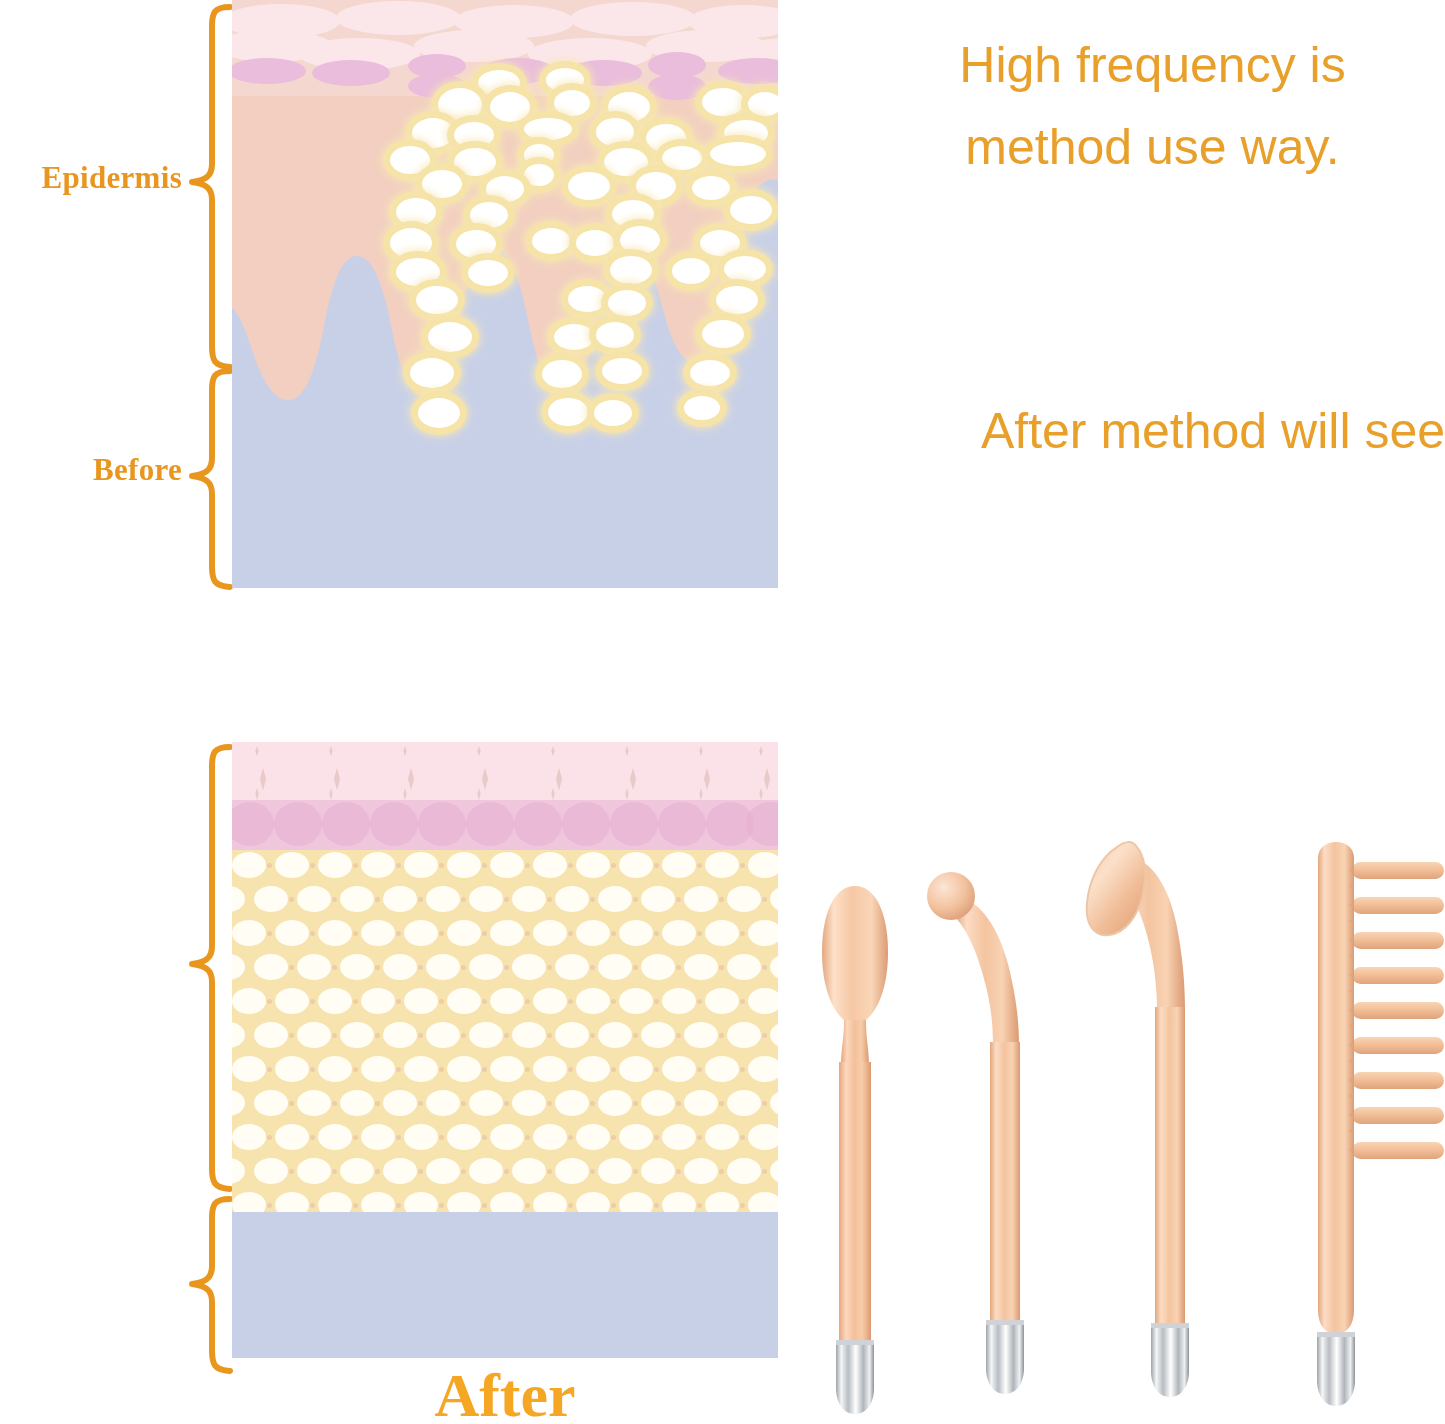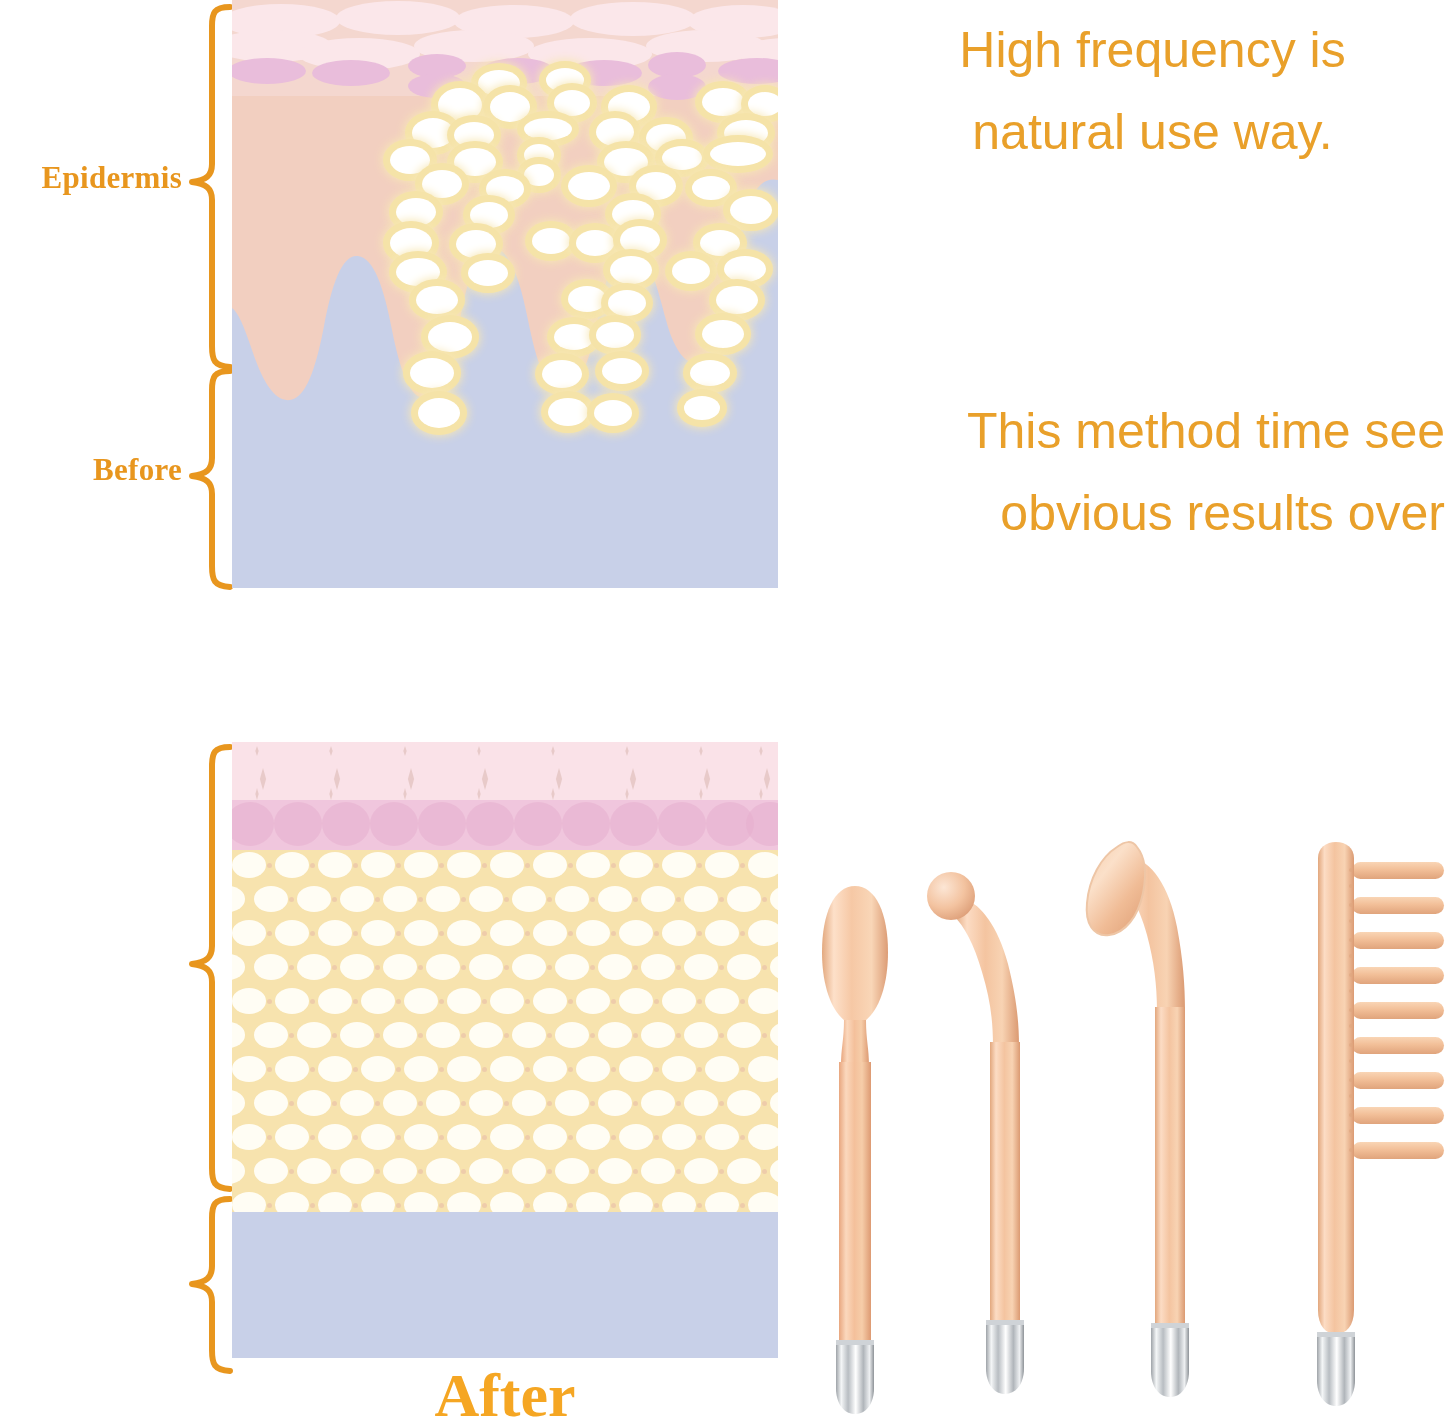--- a/index.html
+++ b/index.html
@@ -565,28 +565,27 @@
           <div class="dot" style="left: 465px; top: 353px; width: 5px; height: 5px; background: rgb(232, 185, 168); opacity: 0.55;"></div>
           <div class="dot" style="left: 473px; top: 342px; width: 34px; height: 26px; background: rgb(255, 253, 244);"></div>
           <div class="dot" style="left: 508px; top: 353px; width: 5px; height: 5px; background: rgb(232, 185, 168); opacity: 0.55;"></div>
           <div class="dot" style="left: 516px; top: 342px; width: 34px; height: 26px; background: rgb(255, 253, 244);"></div>
         </div>
     </div>
 
     <div class="caption abs" style="left:232px;top:640px;width:546px;">After</div>
   </div>
 
-  <div class="abs copy" style="left:860px;top:9px;width:585px;">
+  <div class="abs copy" style="left:860px;top:24px;width:585px;">
     <span class="ln">High frequency is</span>
-    <span class="ln">natural use way.</span>
+    <span class="ln">method use way.</span>
   </div>
 
   <div class="abs copy copy-2" style="left:860px;top:390px;width:585px;">
-    <span class="ln">This method time see</span>
-    <span class="ln">obvious results over</span>
+    <span class="ln">After method will see</span>
   </div>
 
   <div class="wand" style="left:800px;top:880px;">
     <svg width="110" height="540" viewBox="0 0 110 540">
       <defs>
         <linearGradient id="rgA" x1="0" y1="0" x2="1" y2="0">
           <stop offset="0%" stop-color="#e8a67e"></stop>
           <stop offset="22%" stop-color="#fbd8bd"></stop>
           <stop offset="48%" stop-color="#f4c09b"></stop>
           <stop offset="72%" stop-color="#f6cda9"></stop>

